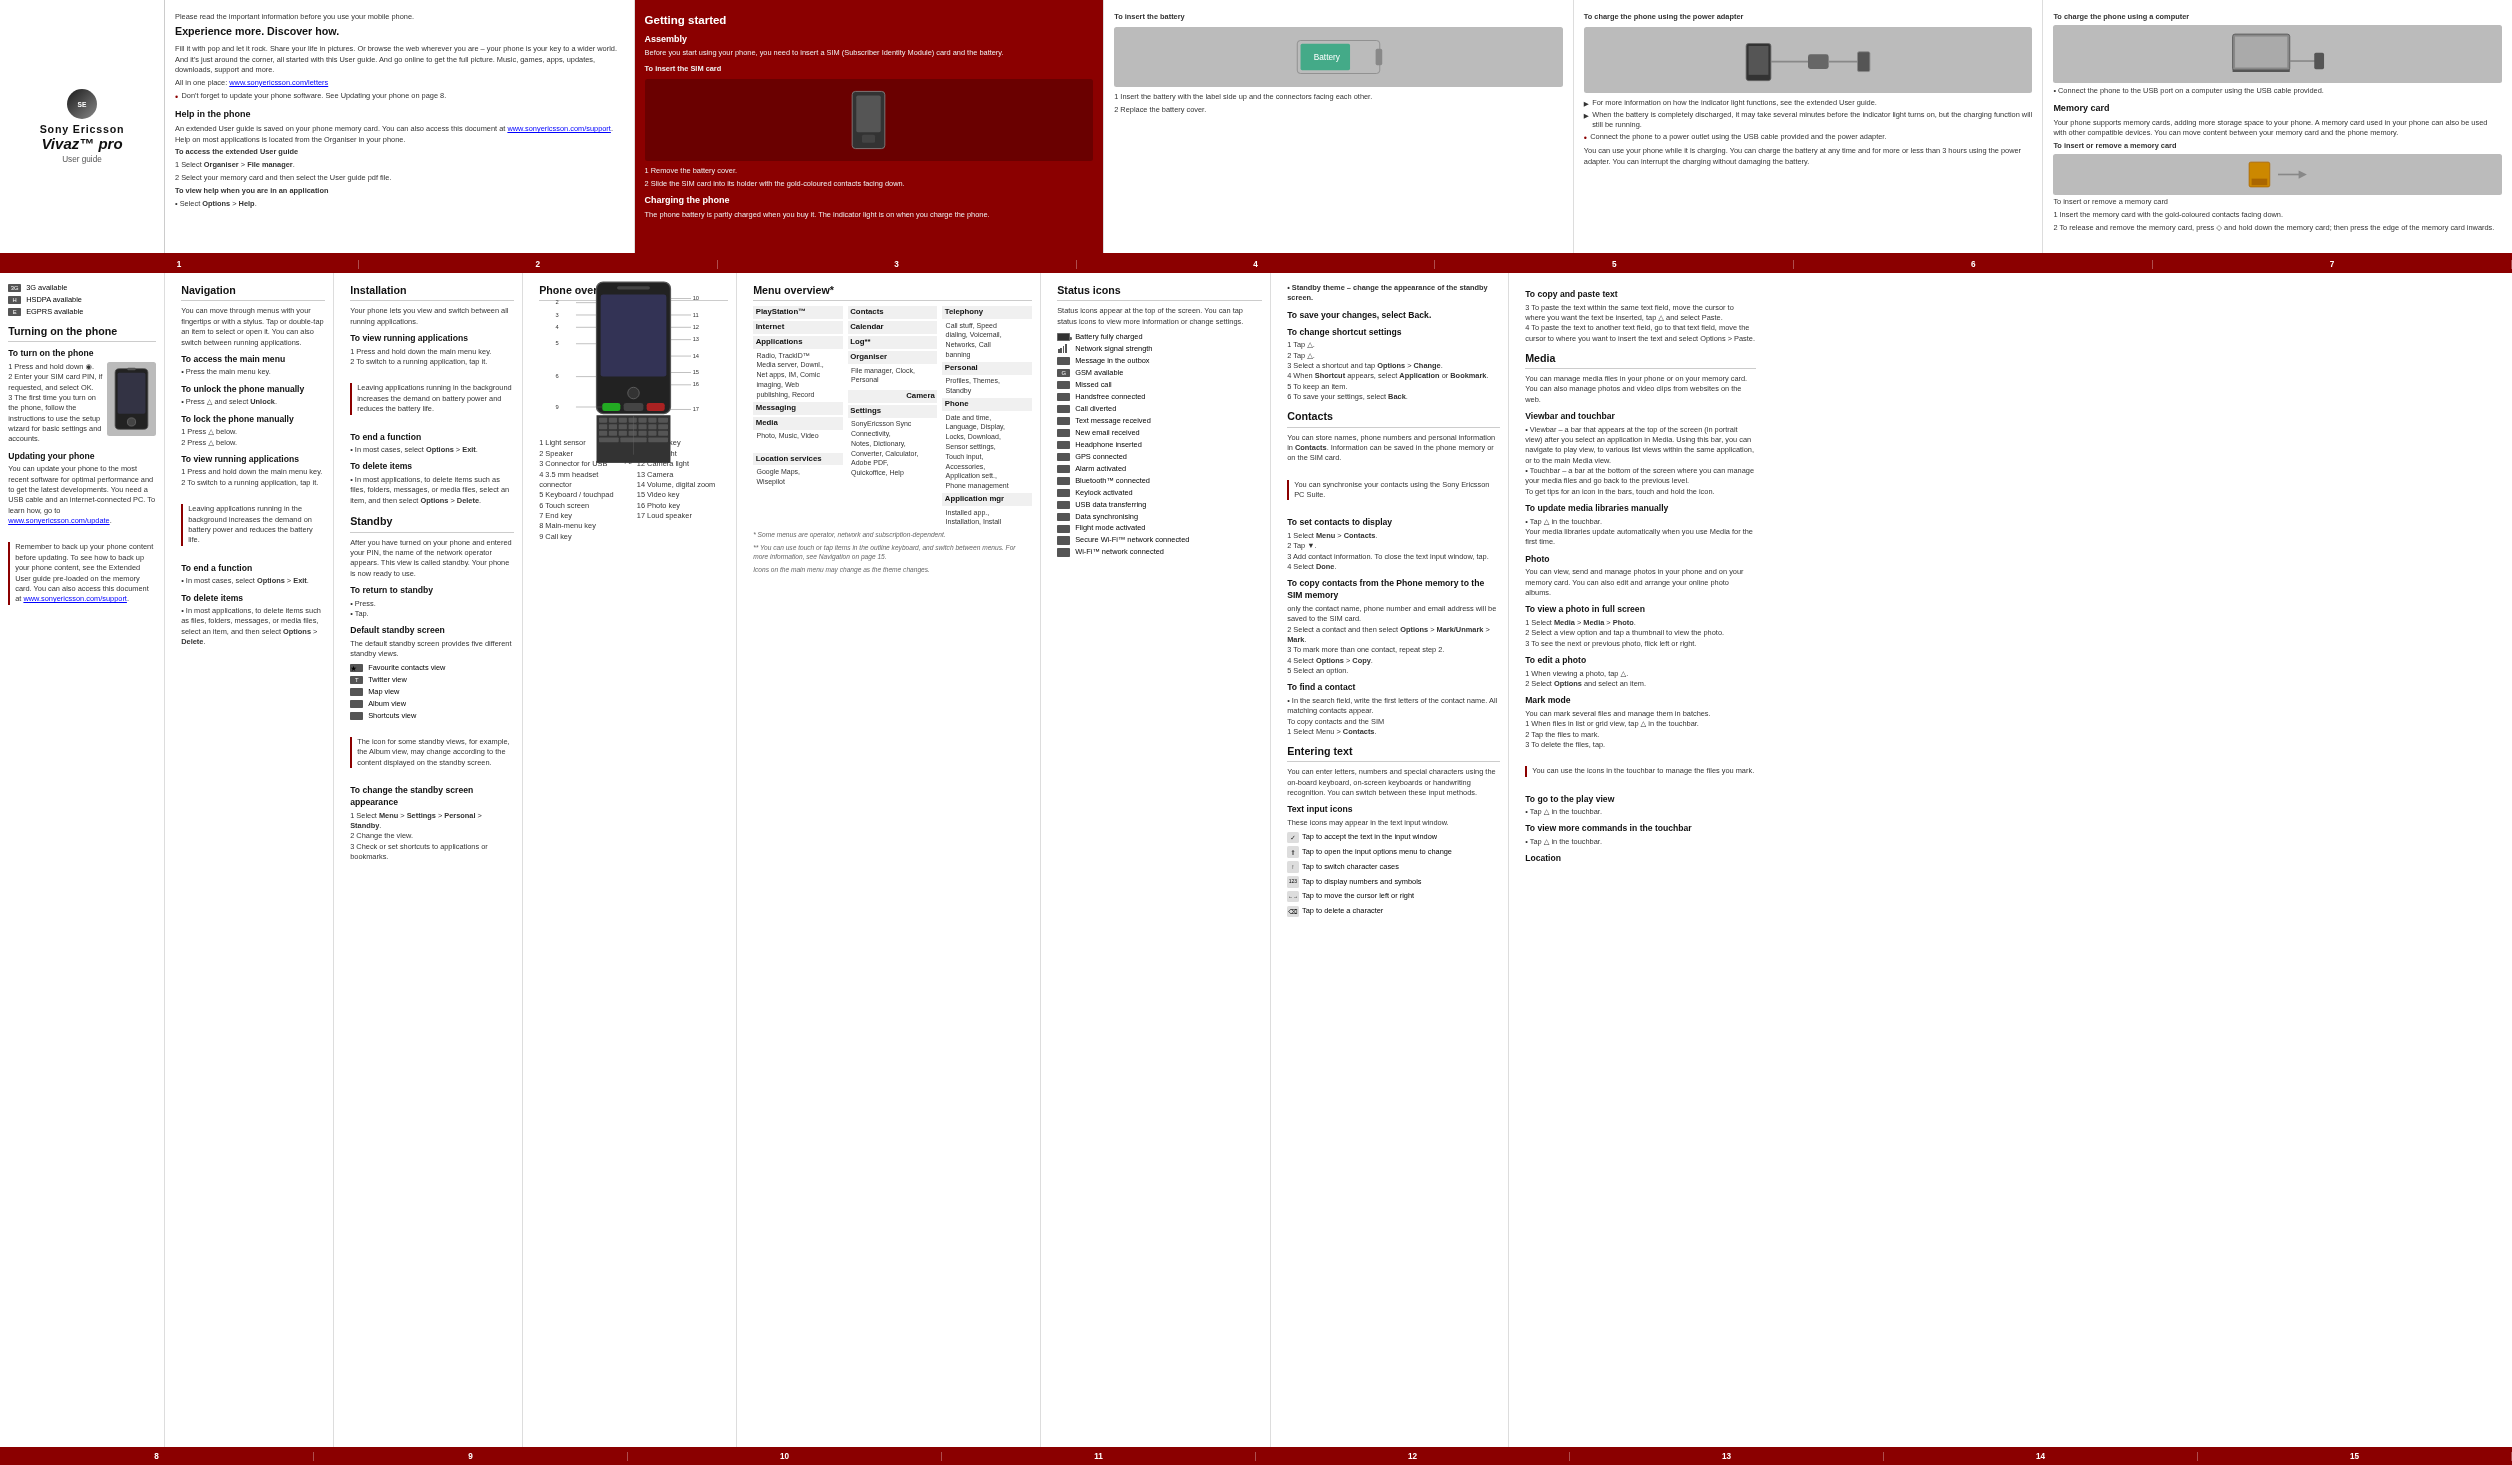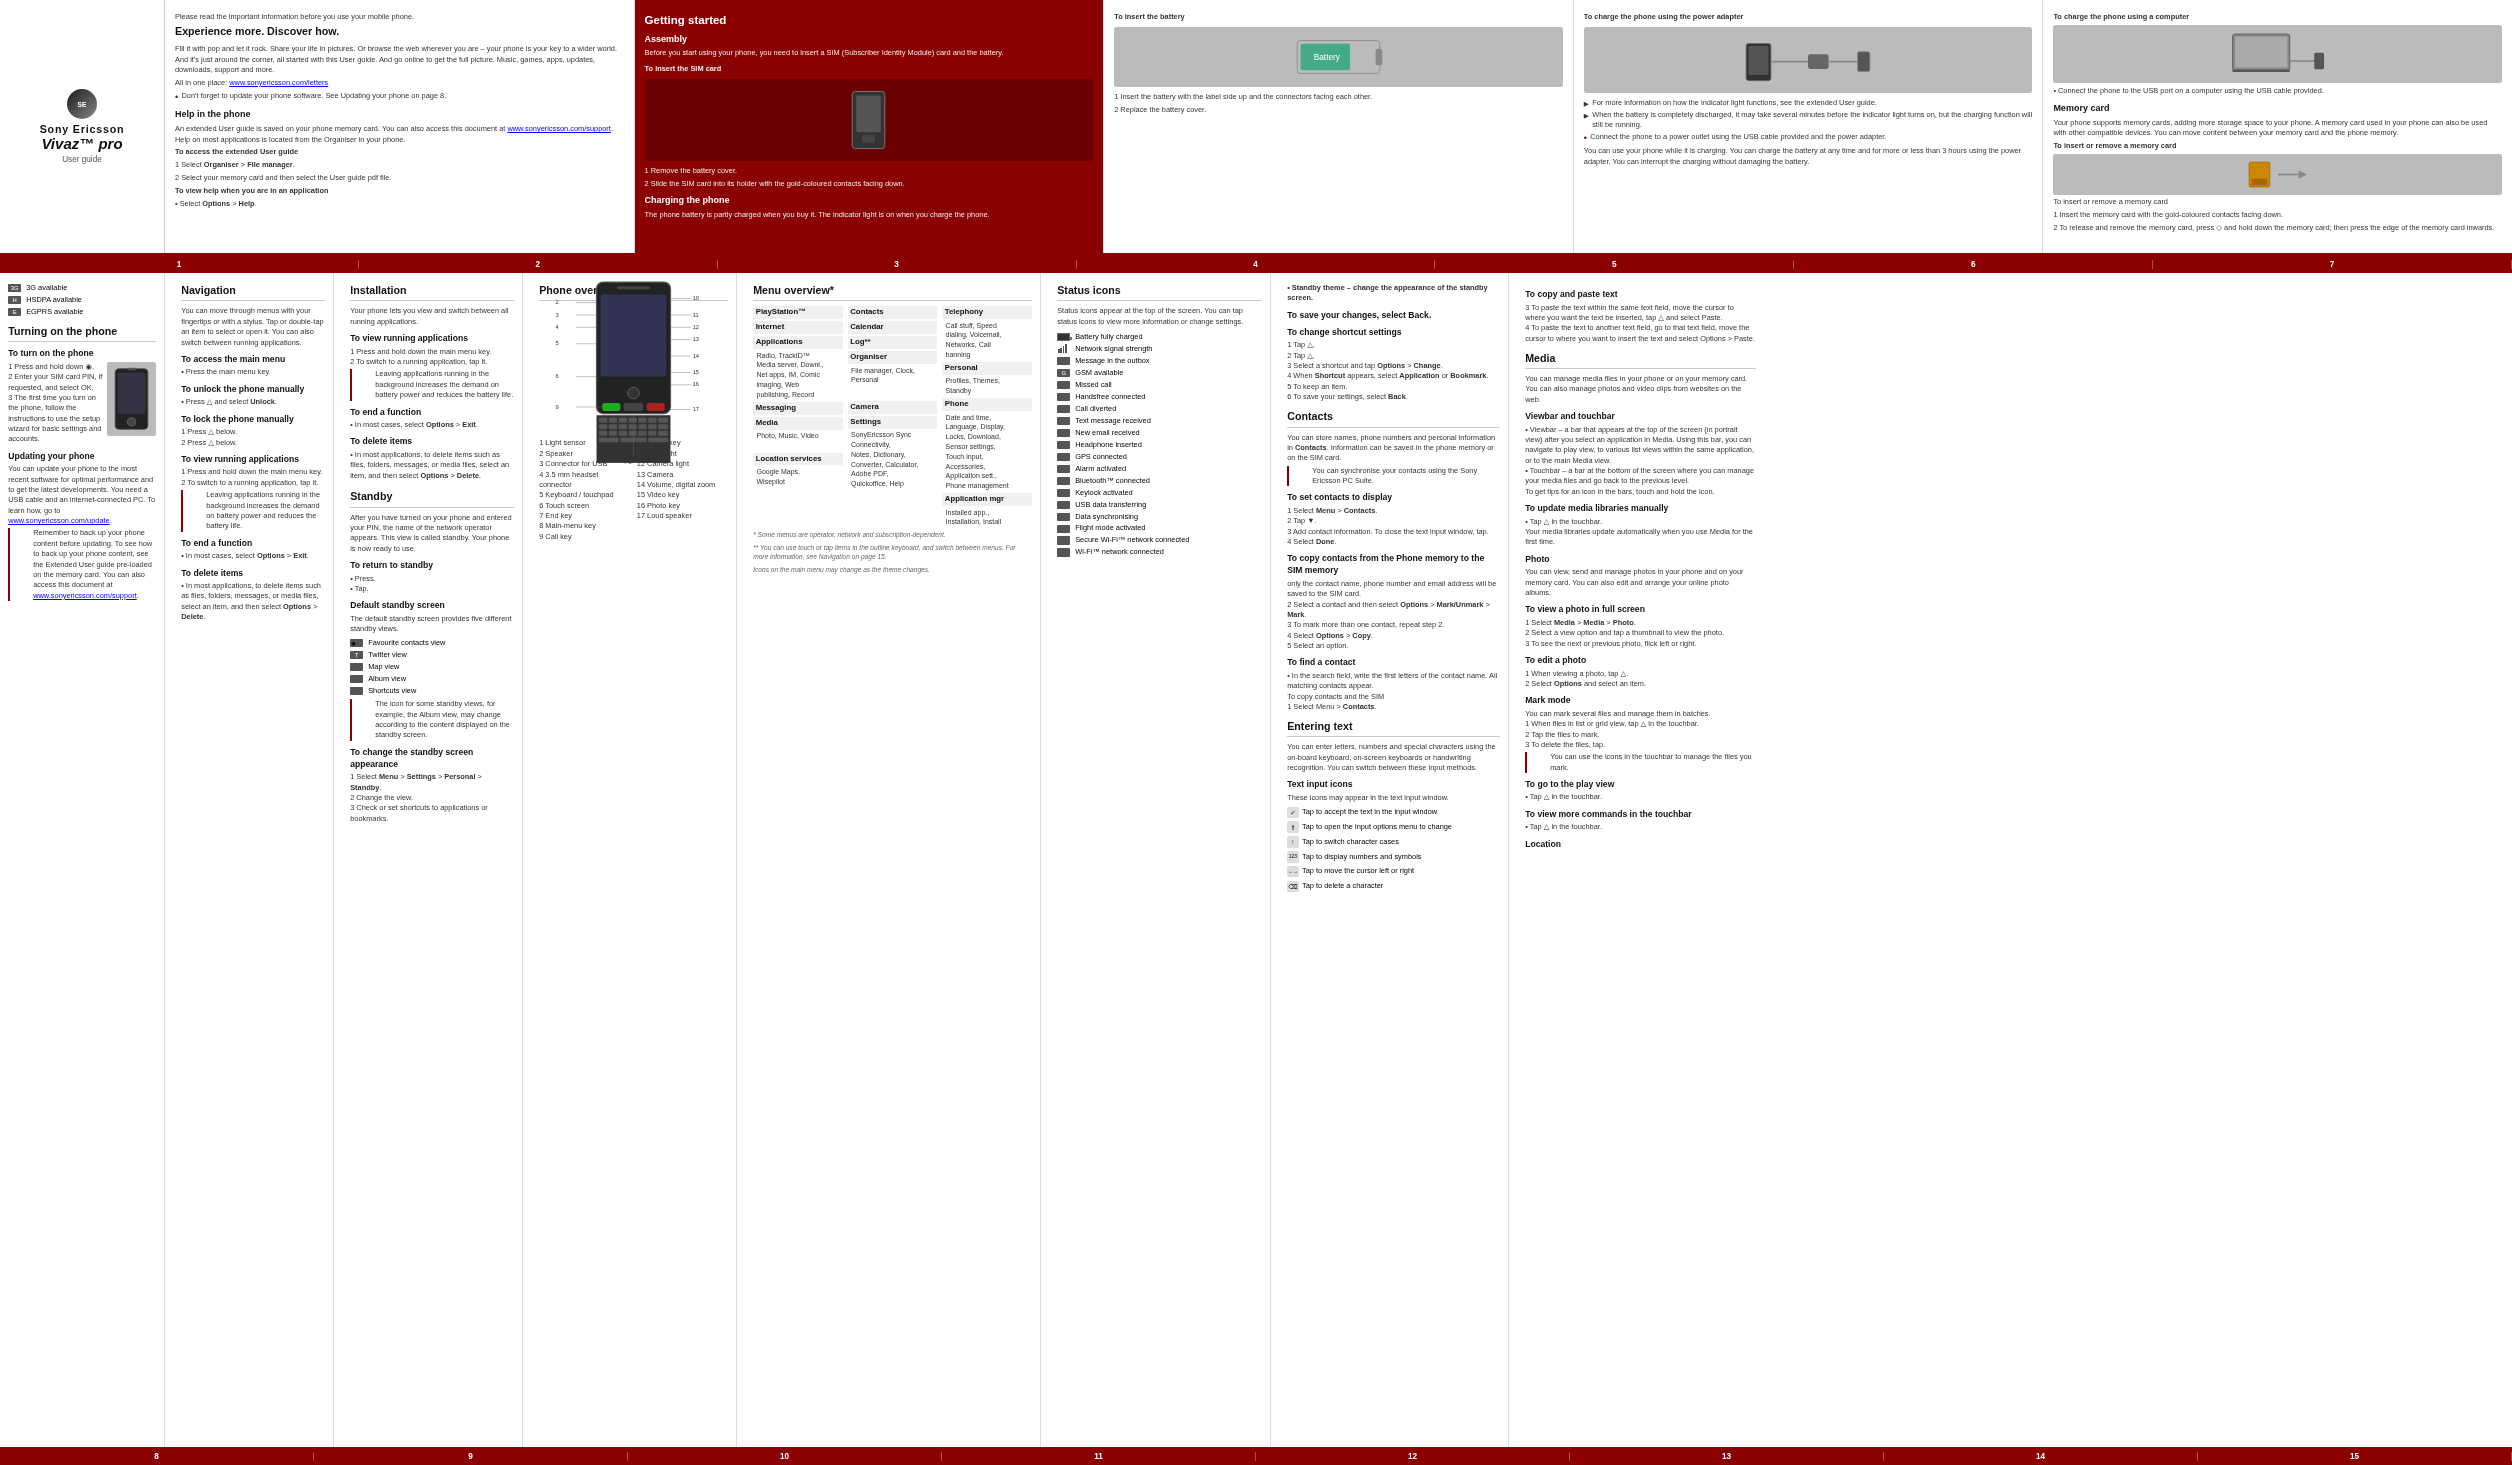--- a/index.html
+++ b/index.html
@@ -276,22 +276,22 @@
 
     .link-text {
       color: #00f;
       text-decoration: underline;
       font-size: 7.4px;
     }
 
     
     .callout-box {
       border-left: 2.5px solid #8b0000;
-      padding-left: 23px;
-      margin: 2px 0;
+      padding-left: 5px;
+      margin: 16px 0;
       font-size: 7.4px;
       color: #333;
     }
 
     
     .two-col {
       display: flex;
       gap: 6.6px;
     }
 
@@ -708,21 +708,21 @@
           <div class="menu-section-title" style="margin-top:12px;">Location services</div>
           <div class="menu-item-text">Google Maps,<br>Wisepilot</div>
         </div>
 
         <div class="menu-col">
           <div class="menu-section-title">Contacts</div>
           <div class="menu-section-title" style="margin-top:2.5px;">Calendar</div>
           <div class="menu-section-title" style="margin-top:2.5px;">Log**</div>
           <div class="menu-section-title" style="margin-top:2.5px;">Organiser</div>
           <div class="menu-item-text">File manager, Clock,<br>Personal</div>
-          <div class="menu-section-title" style="margin-top:16px;">Camera</div>
+          <div class="menu-section-title" style="margin-top:5px;text-align:right;">Camera</div>
           <div class="menu-section-title" style="margin-top:2.5px;">Settings</div>
           <div class="menu-item-text">SonyEricsson Sync<br>Connectivity,<br>Notes, Dictionary,<br>Converter, Calculator,<br>Adobe PDF,<br>Quickoffice, Help</div>
         </div>
 
         <div class="menu-col">
           <div class="menu-section-title">Telephony</div>
           <div class="menu-item-text">Call stuff, Speed<br>dialing, Voicemail,<br>Networks, Call<br>banning</div>
           <div class="menu-section-title" style="margin-top:2.5px;">Personal</div>
           <div class="menu-item-text">Profiles, Themes,<br>Standby</div>
           <div class="menu-section-title" style="margin-top:2.5px;">Phone</div>

